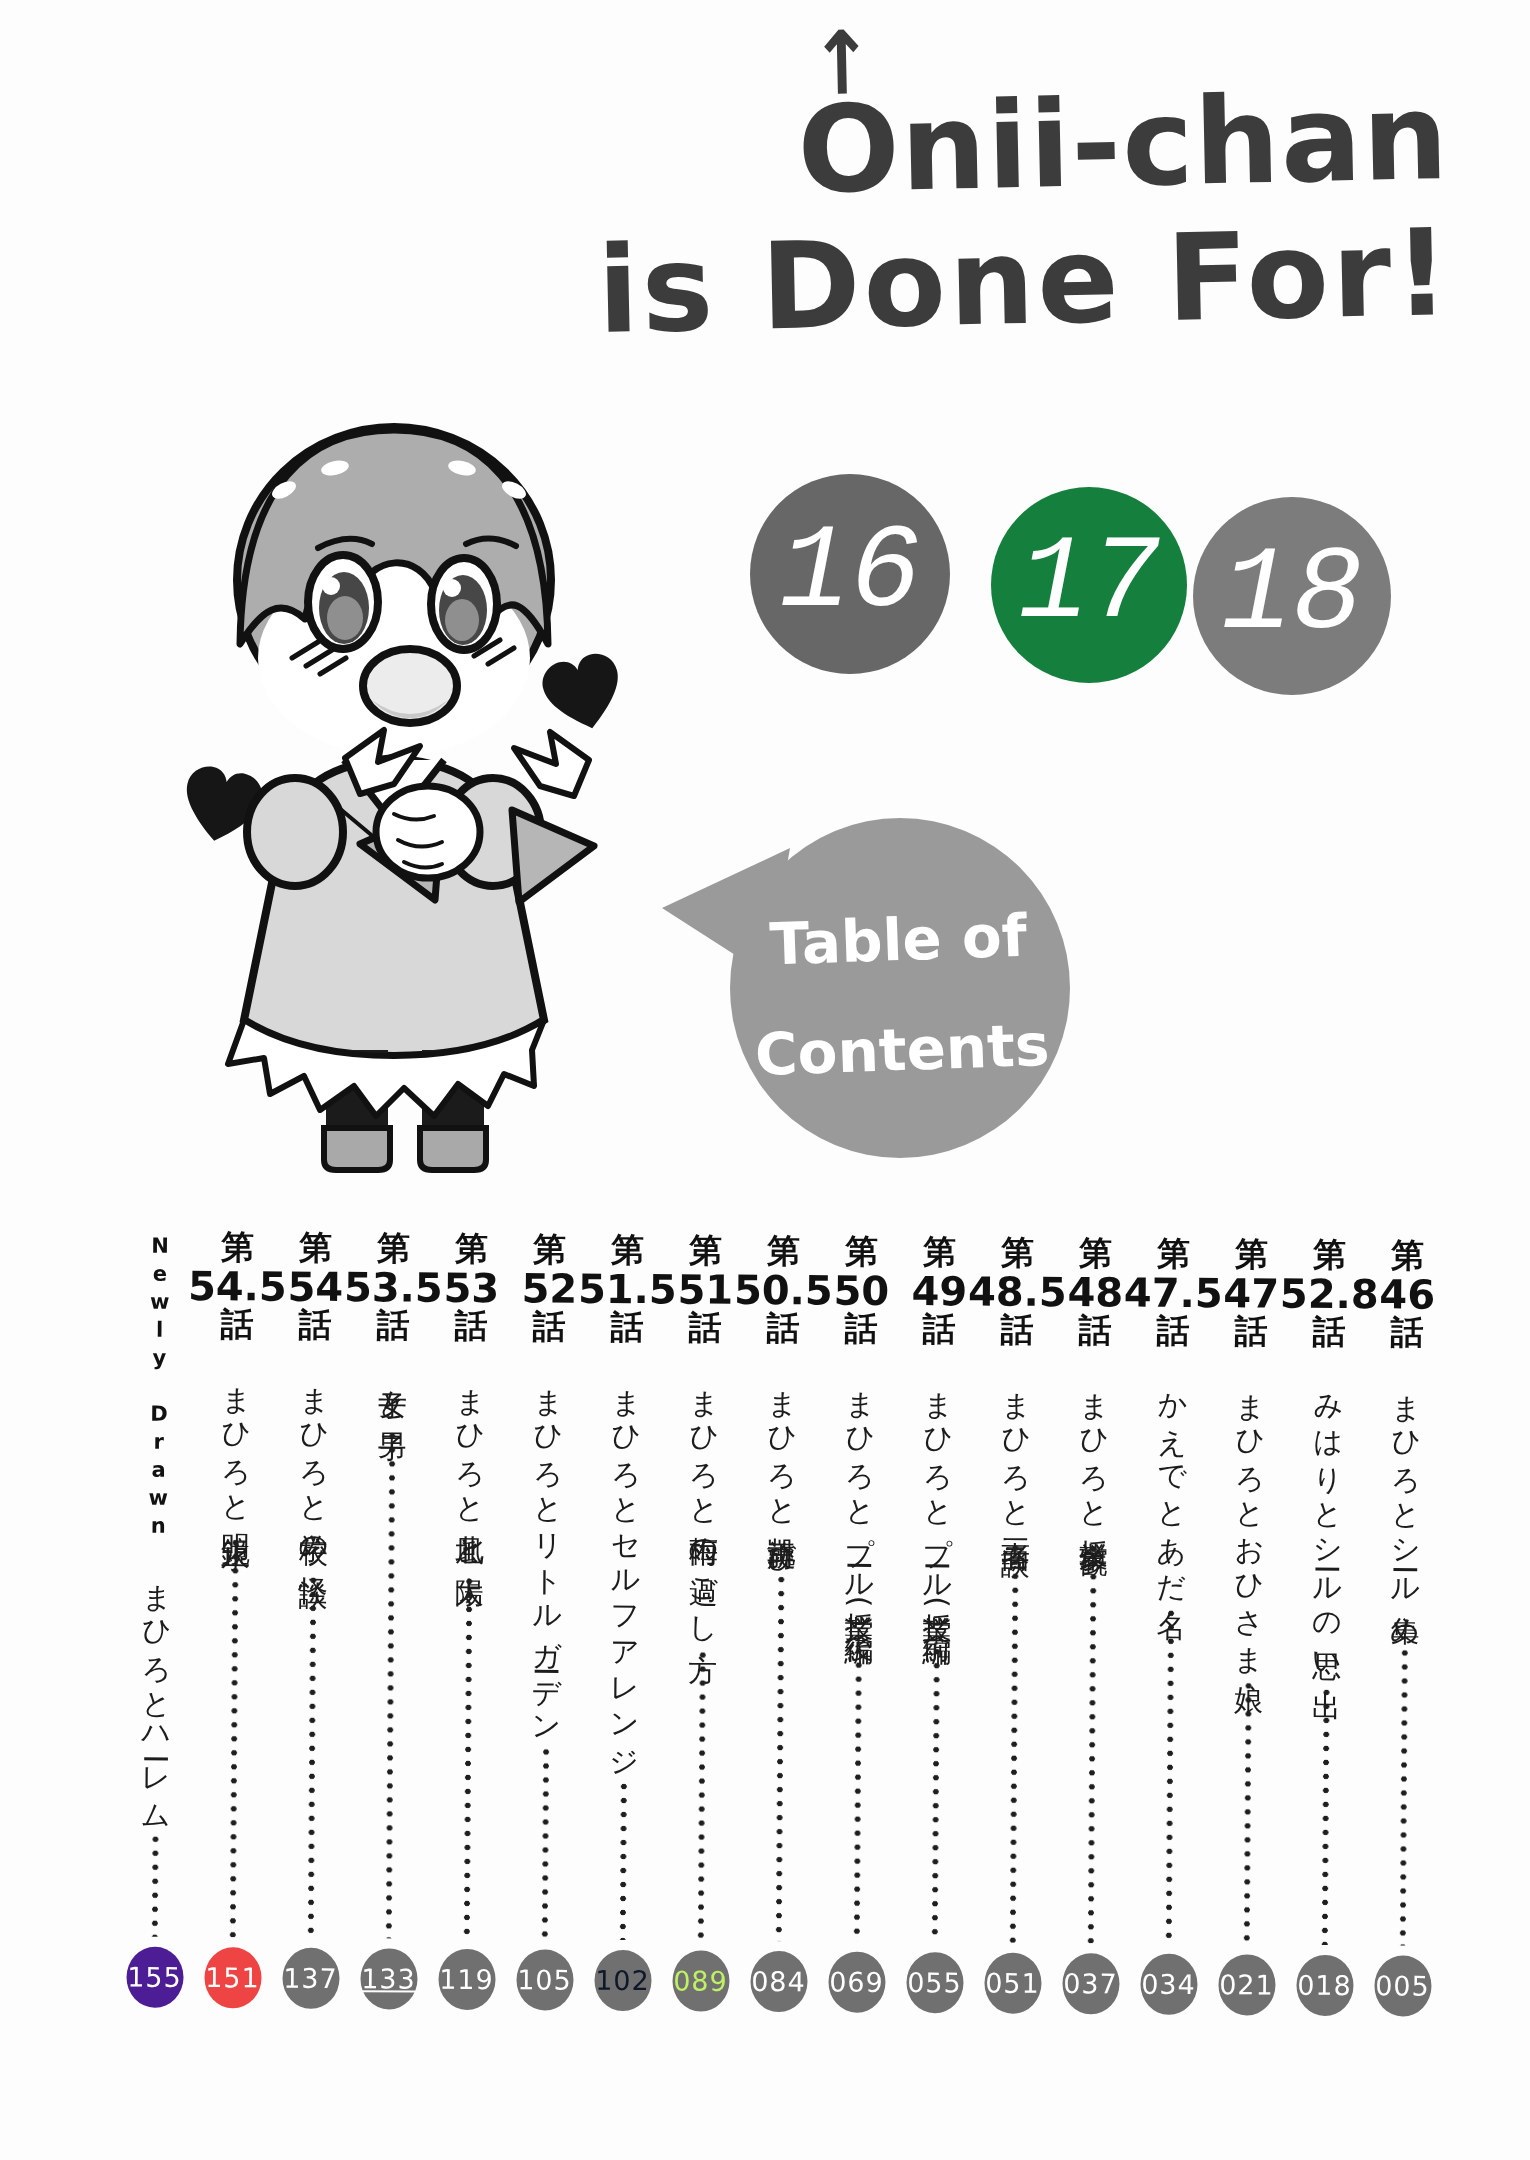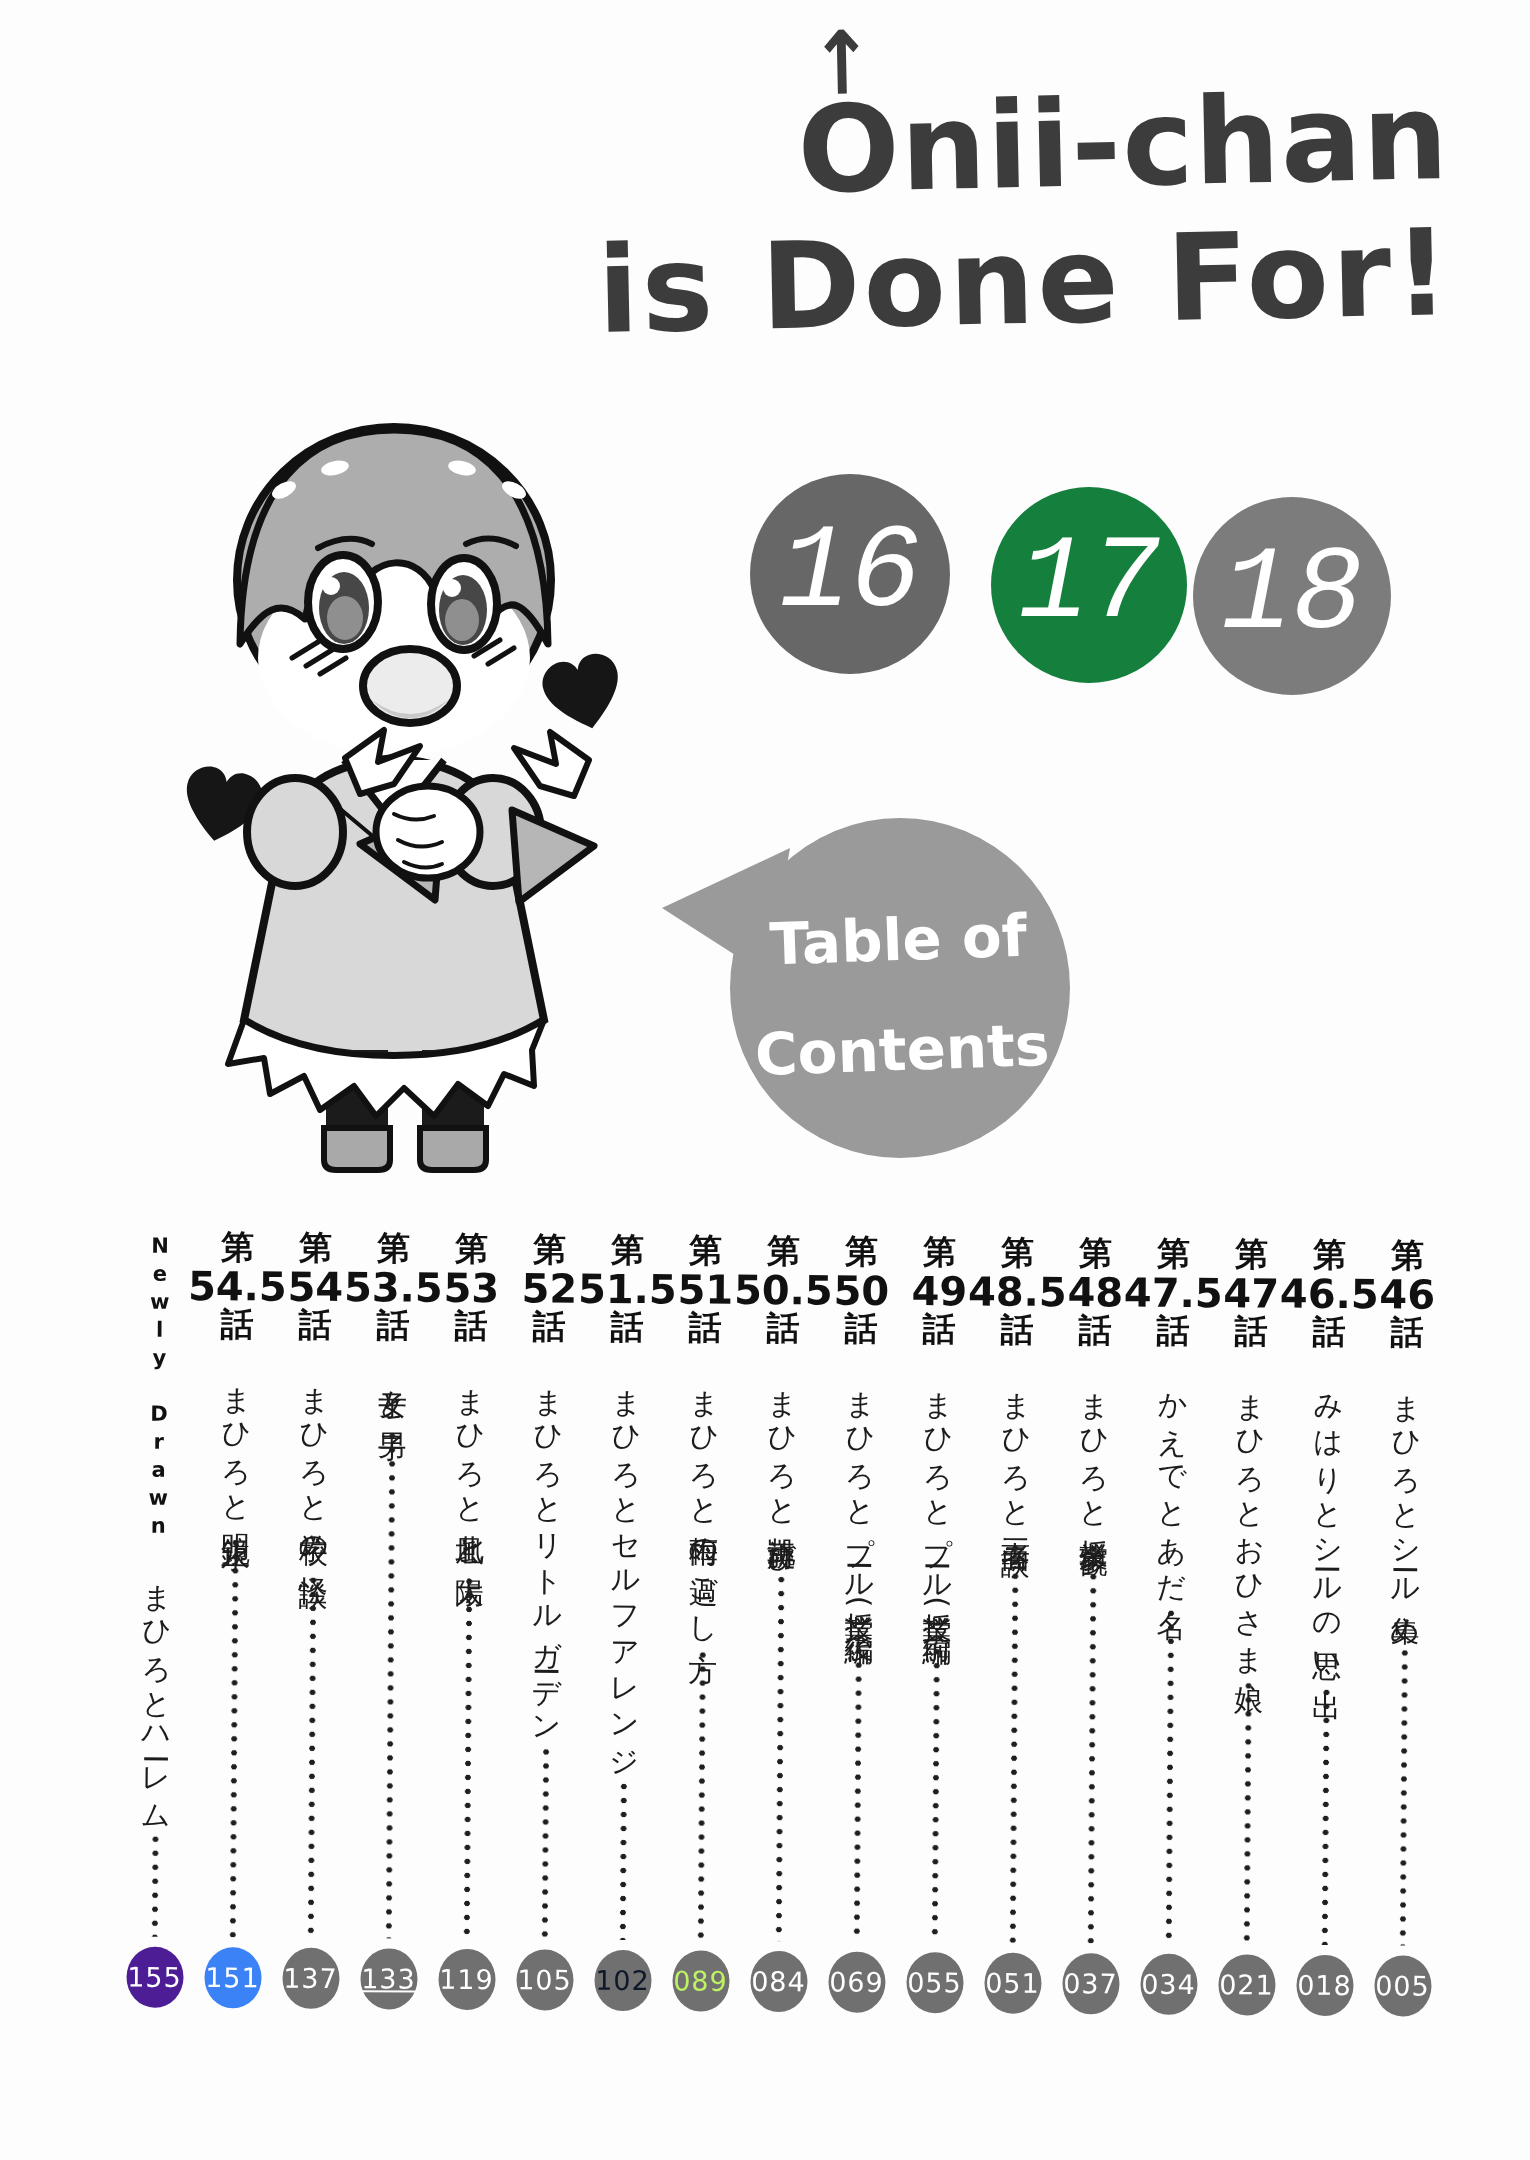--- a/index.html
+++ b/index.html
@@ -148,21 +148,21 @@
     </div>
       <div class="toc-col">
       <div class="col-header">
         <span class="col-prefix">第</span>
         <span class="col-num">54.5</span>
         <span class="col-suffix">話</span>
       </div>
 
       <div class="col-title">まひろと明鏡止水</div>
       <div class="col-leader"></div>
-      <div class="col-page" style="background: #3b82f6; color: rgb(255, 255, 255);">151</div>
+      <div class="col-page" style="background: #ef4444; color: rgb(255, 255, 255);">151</div>
     </div>
       <div class="toc-col">
       <div class="col-header">
         <span class="col-prefix">第</span>
         <span class="col-num">54</span>
         <span class="col-suffix">話</span>
       </div>
 
       <div class="col-title">まひろと学校の怪談</div>
       <div class="col-leader"></div>
@@ -296,21 +296,21 @@
         <span class="col-suffix">話</span>
       </div>
 
       <div class="col-title">まひろとおひさま娘</div>
       <div class="col-leader"></div>
       <div class="col-page" style="background: rgb(112, 112, 112); color: rgb(255, 255, 255);">021</div>
     </div>
       <div class="toc-col">
       <div class="col-header">
         <span class="col-prefix">第</span>
-        <span class="col-num">46.5</span>
+        <span class="col-num">52.8</span>
         <span class="col-suffix">話</span>
       </div>
 
       <div class="col-title">みはりとシールの思い出</div>
       <div class="col-leader"></div>
       <div class="col-page" style="background: rgb(112, 112, 112); color: rgb(255, 255, 255);">018</div>
     </div>
       <div class="toc-col">
       <div class="col-header">
         <span class="col-prefix">第</span>

